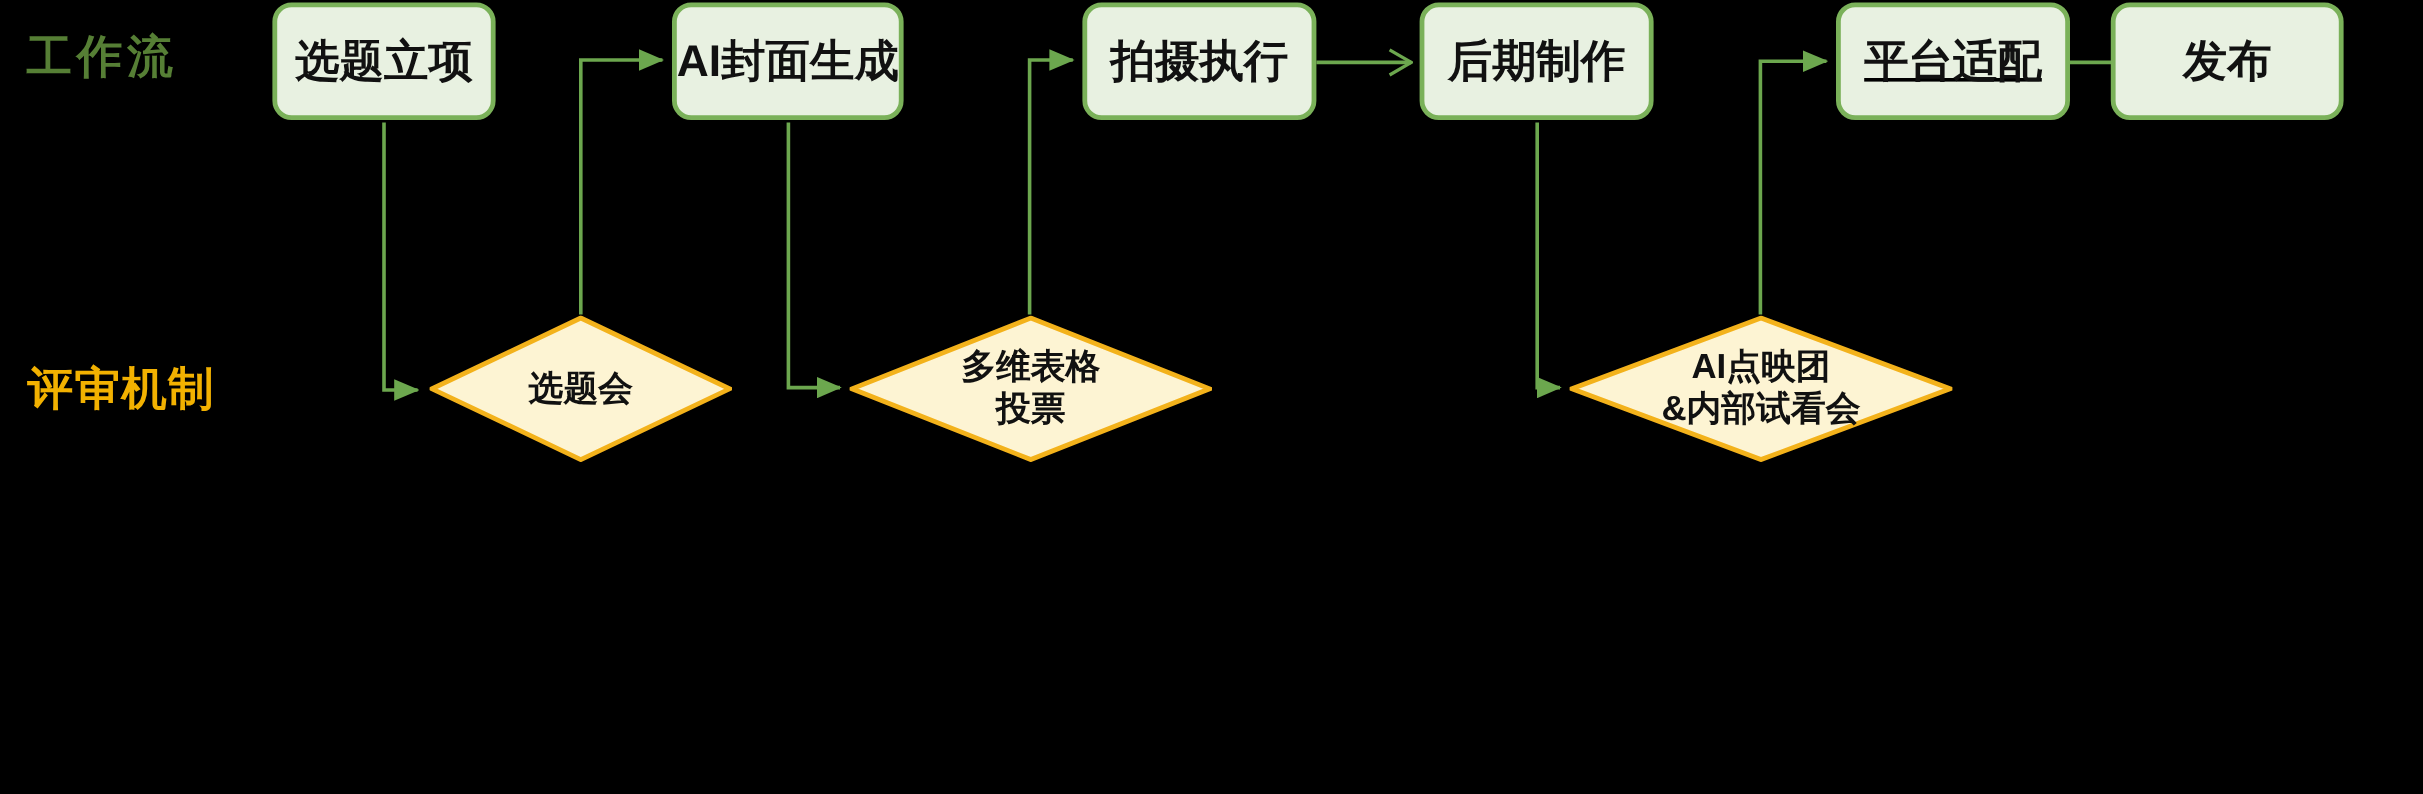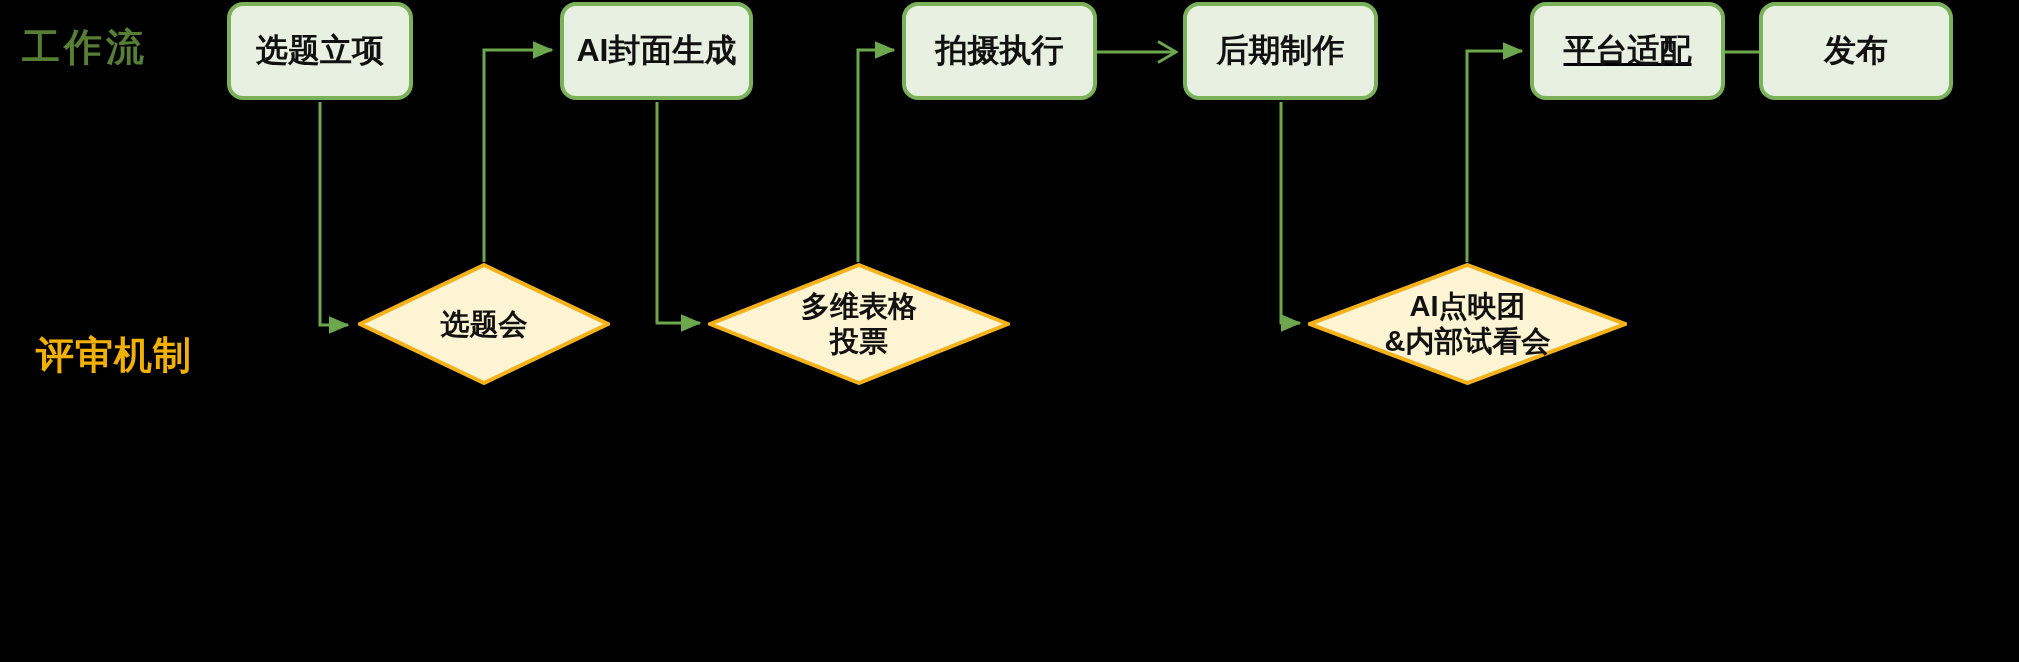--- a/index.html
+++ b/index.html
@@ -16,37 +16,37 @@
     overflow: hidden;
   }
   .lane-label {
     position: absolute;
     font-weight: 800;
     font-size: 38px;
     letter-spacing: 4px;
     white-space: nowrap;
   }
   .lane-label.workflow { left: 22px; top: 22px; color: #567F35; }
-  .lane-label.review   { left: 36px; top: 299px; color: #F2B100; letter-spacing: 1px; margin-top: 31px; }
+  .lane-label.review   { left: 23px; top: 299px; color: #F2B100; letter-spacing: 1px; }
 
   .process-box {
     position: absolute;
     top: 2px;
     height: 98px;
     box-sizing: border-box;
     background: #E8F1E1;
     border: 4px solid #7AB159;
     border-radius: 16px;
     display: flex;
     align-items: center;
     justify-content: center;
   }
   .process-box .node-label {
     color: #111111;
-    font-size: 32px;
+    font-size: 37px;
     font-weight: 700;
     white-space: nowrap;
   }
 
   .decision {
     position: absolute;
     top: 263px;
     height: 122px;
   }
   .decision svg { position: absolute; left: 0; top: 0; }

